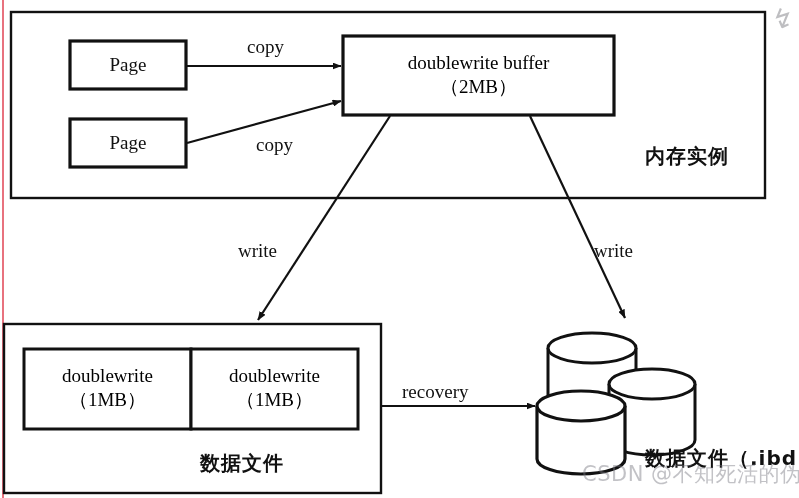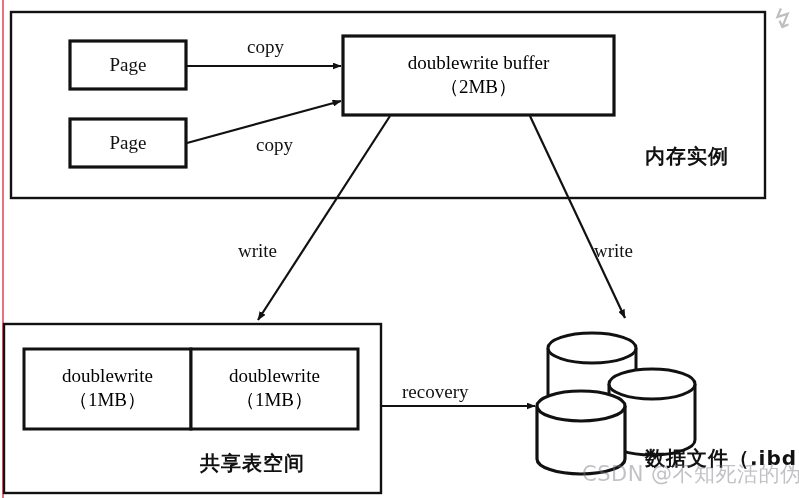--- a/index.html
+++ b/index.html
@@ -153,21 +153,21 @@
   <div class="box-text-center" style="left:24px; top:349px; width:167px; height:80px;">
     <div class="box-label">doublewrite</div>
     <div class="box-label">（1MB）</div>
   </div>
 
   <div class="box-text-center" style="left:191px; top:349px; width:167px; height:80px;">
     <div class="box-label">doublewrite</div>
     <div class="box-label">（1MB）</div>
   </div>
 
-  <div class="label cjk-label" style="left:200px; top:452px;">共享表空间</div>
+  <div class="label cjk-label" style="left:200px; top:452px;">数据文件</div>
 
   <div class="label edge-label" style="left:402px; top:381px;">recovery</div>
 
   <div class="label cjk-label" style="left:645px; top:447px;">数据文件（.ibd）</div>
 
   <div class="watermark" style="left:582px; top:460px;">CSDN @不知死活的伪男</div>
 
   <div class="corner-mark" style="left:772px; top:4px;">↯</div>
 
 </div>

